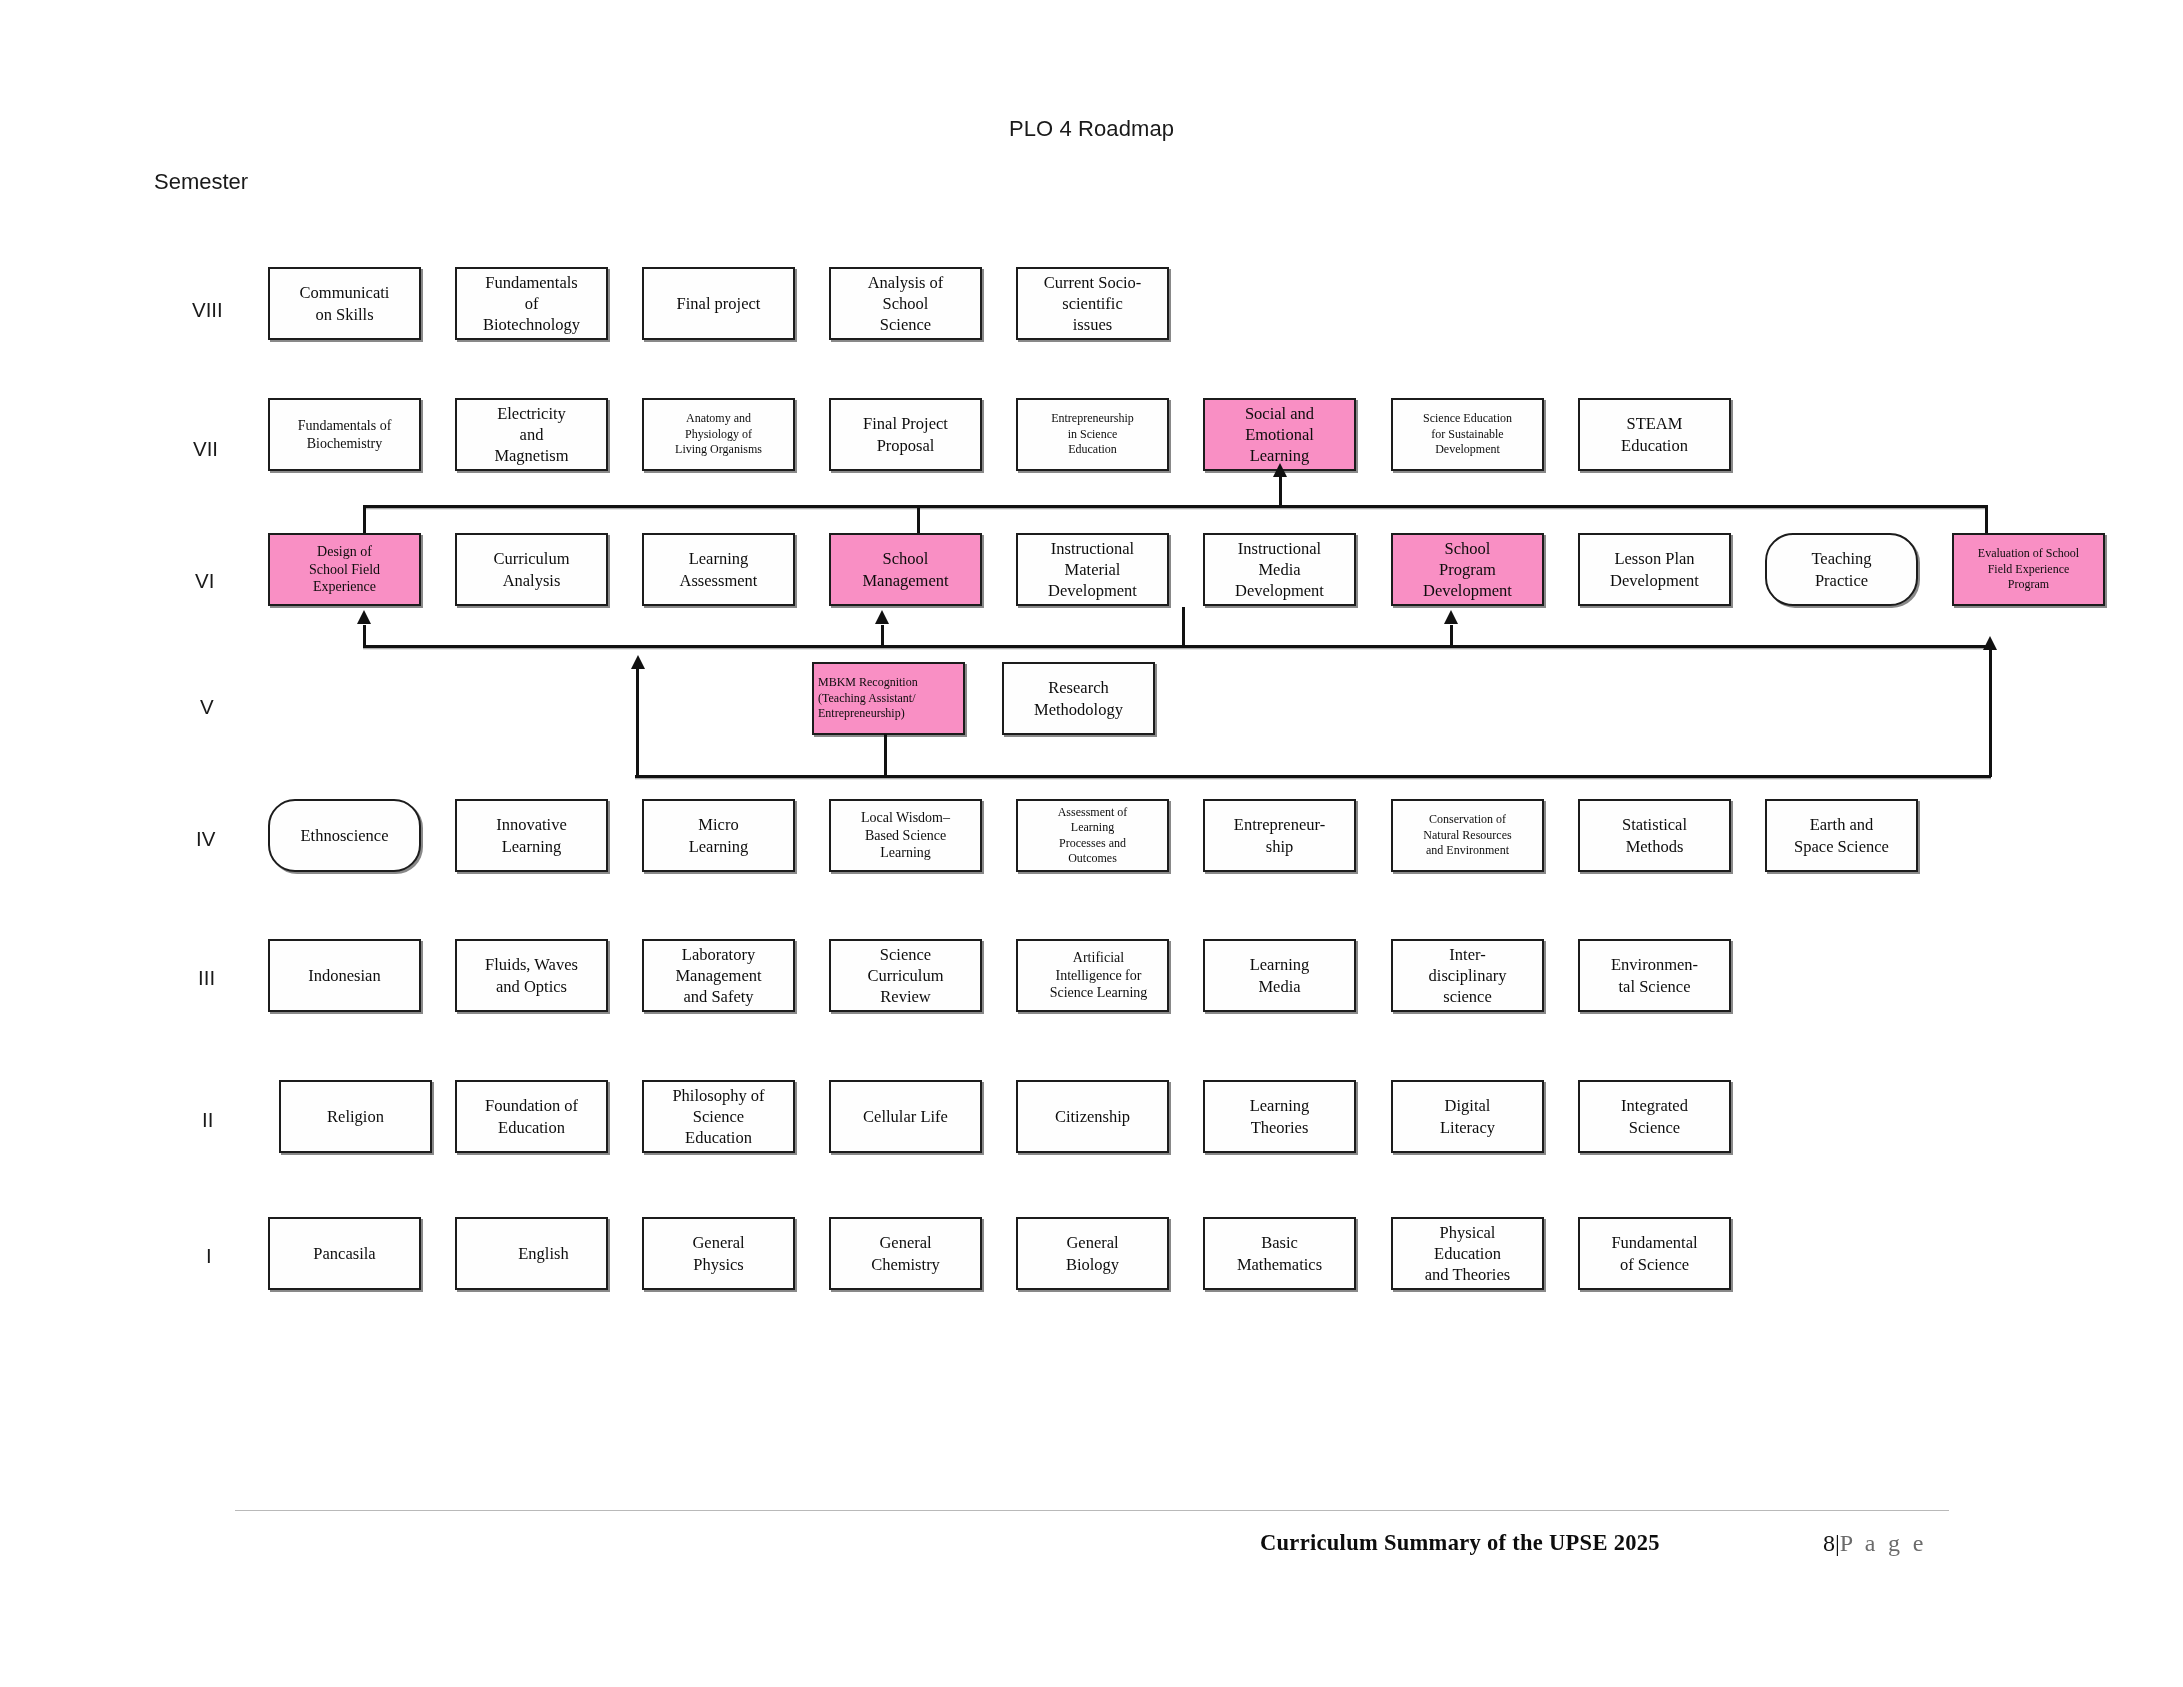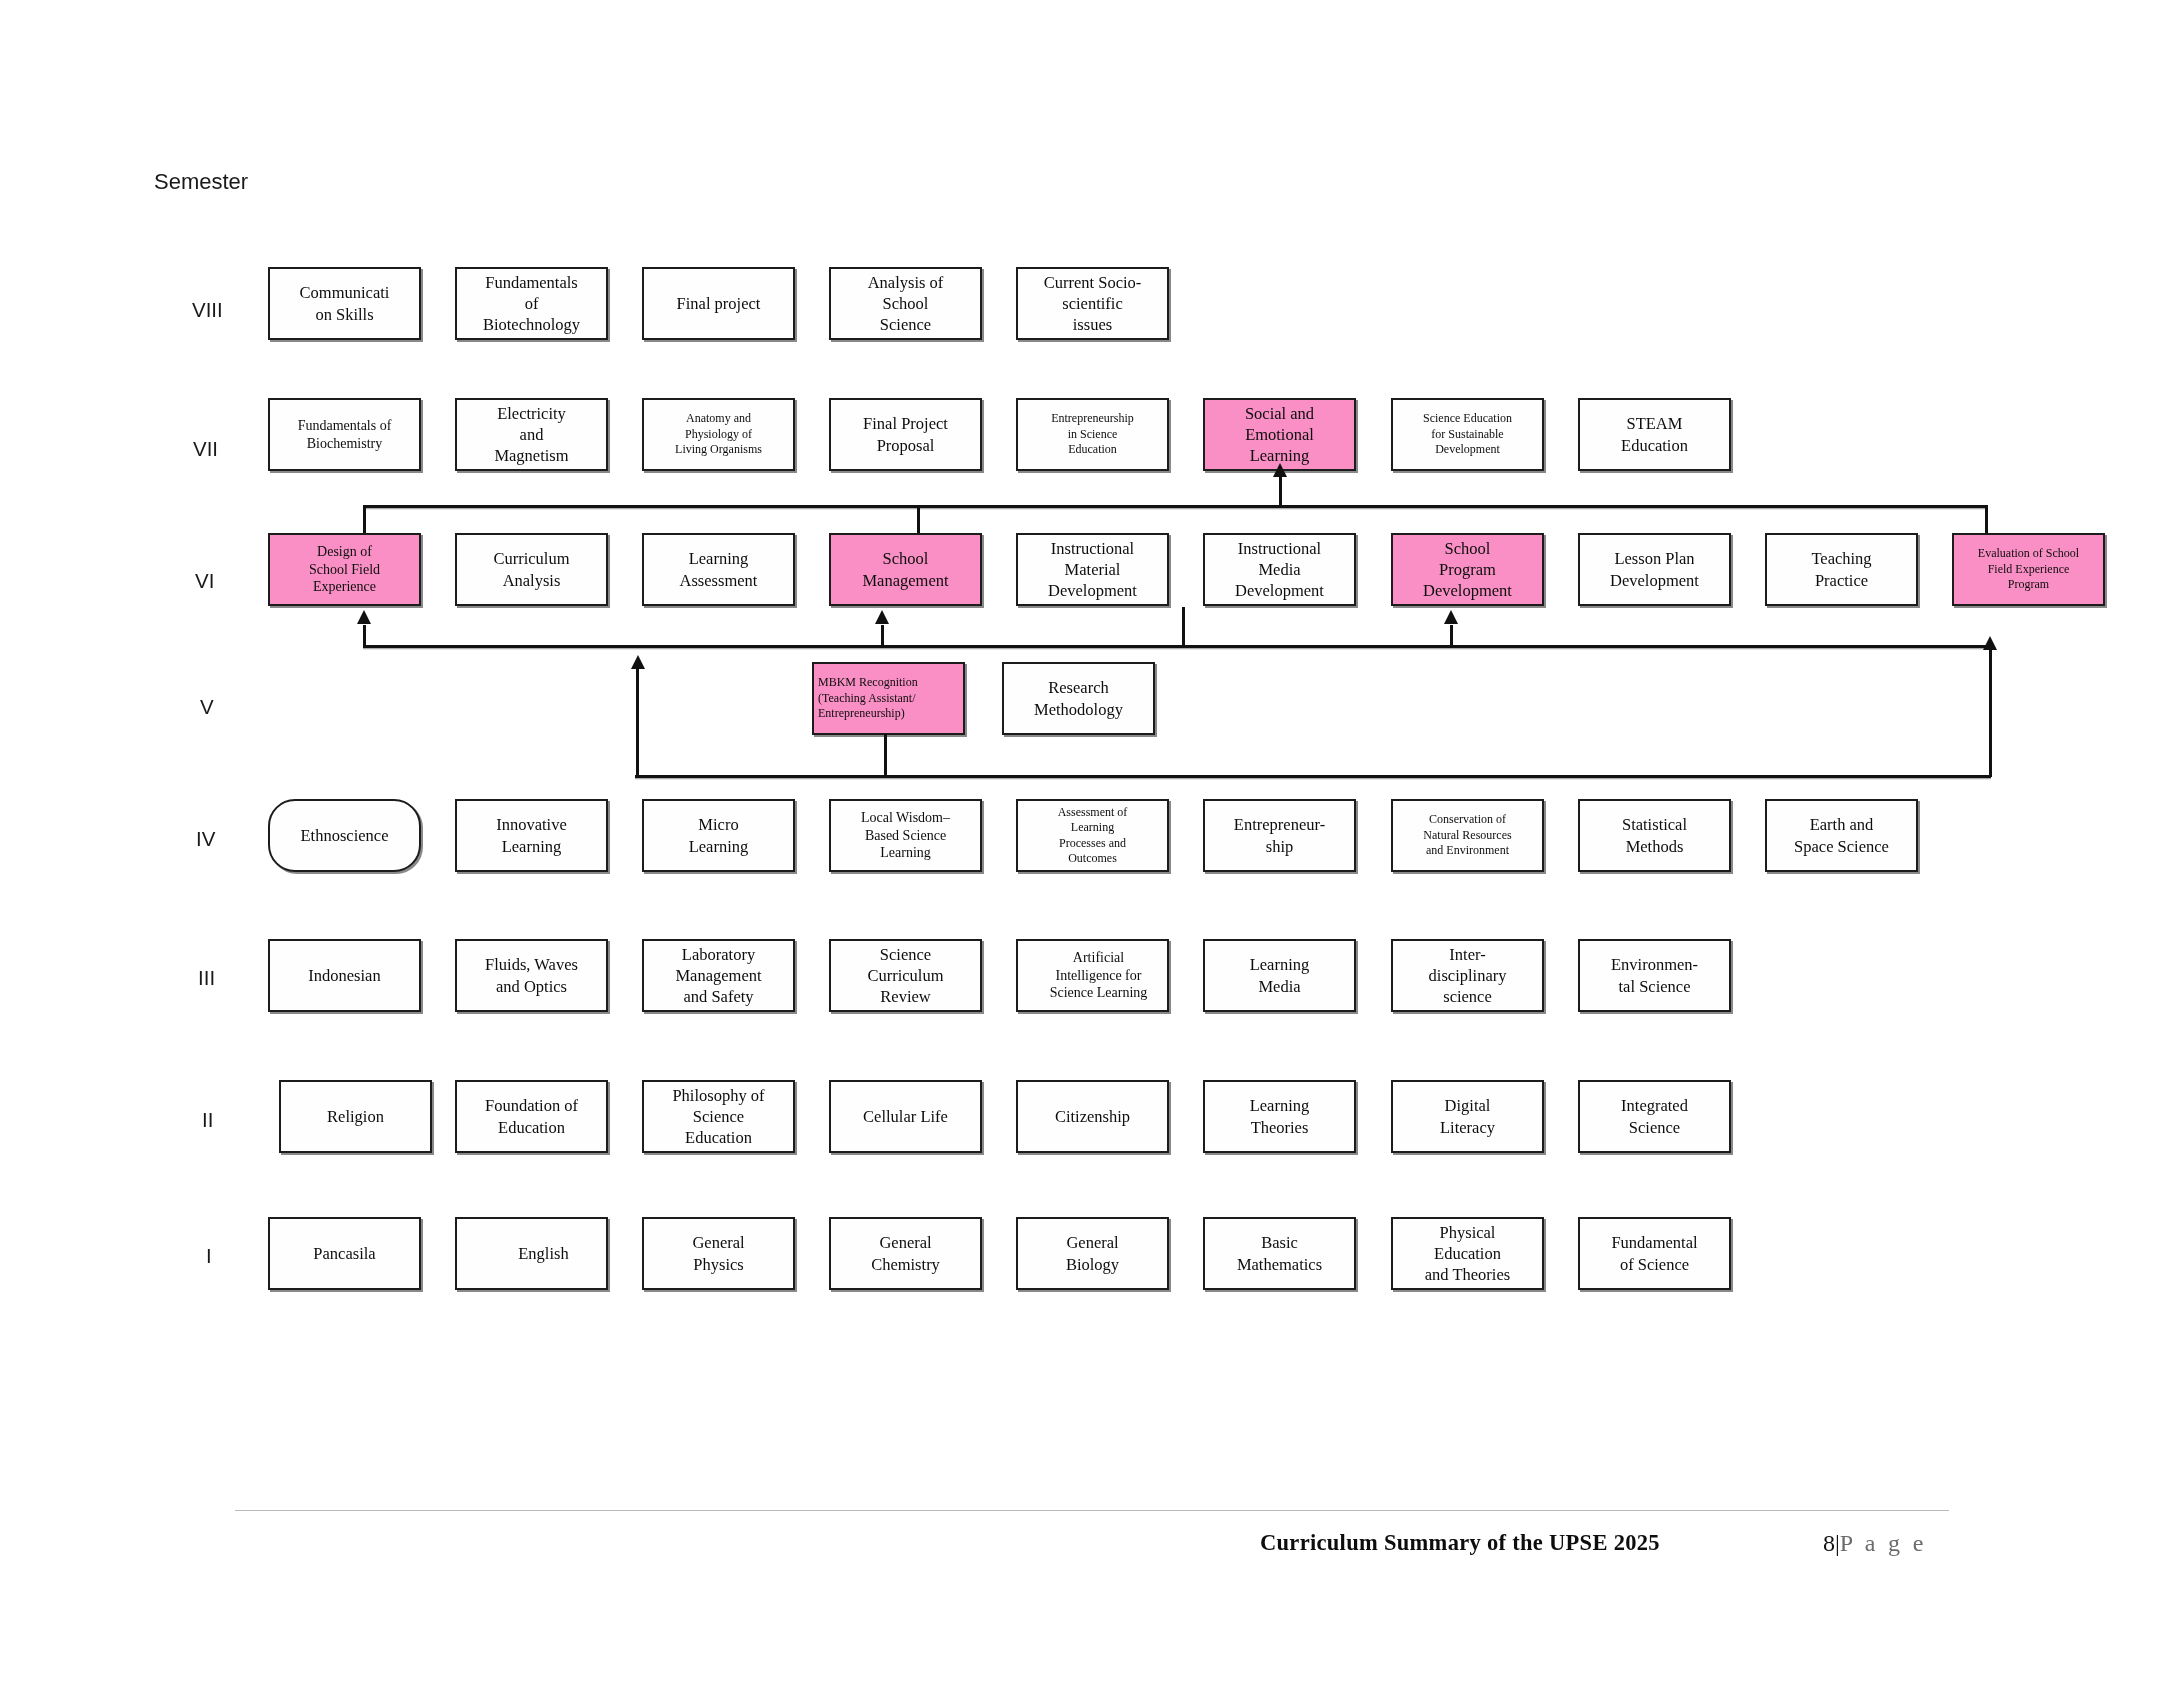--- a/index.html
+++ b/index.html
@@ -122,20 +122,21 @@
   #footer-page .pg-word {
     color: #6b6b6b;
     letter-spacing: 3.3px;
   }
 </style>
 </head>
 <body>
 
 <div id="page">
 
+  <div id="diagram-title">PLO 4 Roadmap</div>
   <div id="semester-label">Semester</div>
 
   <div class="sem-num" style="left:192px; top:298px;">VIII</div>
   <div class="sem-num" style="left:193px; top:437px;">VII</div>
   <div class="sem-num" style="left:195px; top:569px;">VI</div>
   <div class="sem-num" style="left:200px; top:695px;">V</div>
   <div class="sem-num" style="left:196px; top:827px;">IV</div>
   <div class="sem-num" style="left:198px; top:966px;">III</div>
   <div class="sem-num" style="left:202px; top:1108px;">II</div>
   <div class="sem-num" style="left:206px; top:1244px;">I</div>
@@ -237,21 +238,21 @@
     </div>
   <div class="course-box pink" style="left:1391px; top:533px; width:153px; height:73px;">
     <span class="lbl fs-md">School
 Program
 Development</span>
     </div>
   <div class="course-box" style="left:1578px; top:533px; width:153px; height:73px;">
     <span class="lbl fs-md">Lesson Plan
 Development</span>
     </div>
-  <div class="course-box" style="left:1765px; top:533px; width:153px; height:73px;">
+  <div class="course-box" style="left:1765px; top:533px; width:153px; height:73px;border-radius:28px;">
     <span class="lbl fs-md">Teaching
 Practice</span>
     </div>
   <div class="course-box pink" style="left:1952px; top:533px; width:153px; height:73px;">
     <span class="lbl fs-xs">Evaluation of School
 Field Experience
 Program</span>
     </div>
 
   <div class="hline" style="left:363px; top:645px; width:1628px;"></div>

